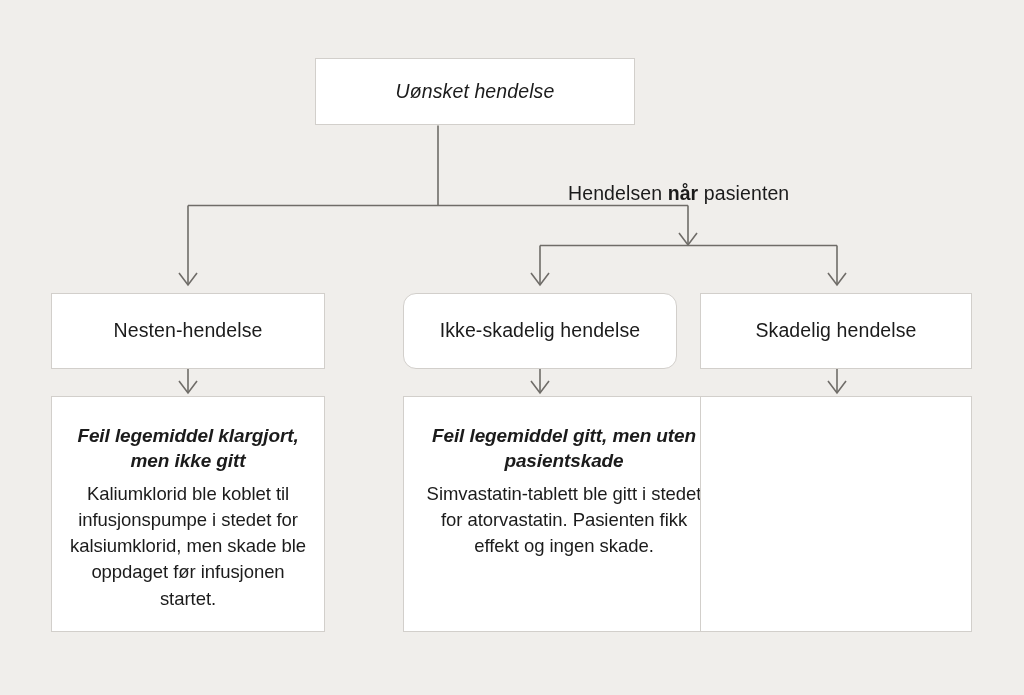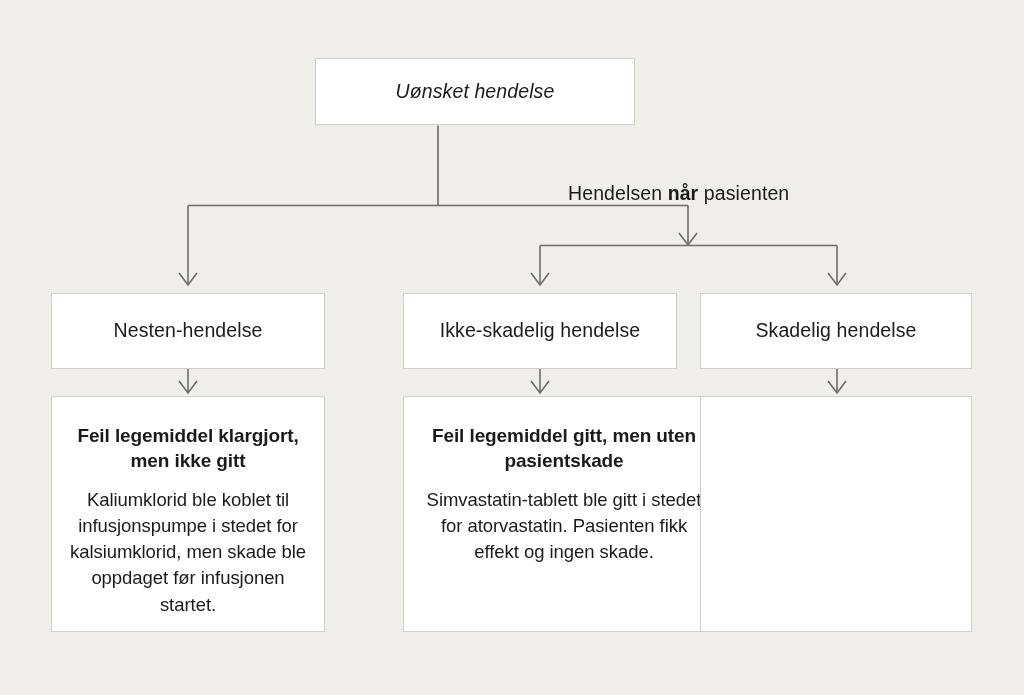--- a/index.html
+++ b/index.html
@@ -44,21 +44,21 @@
     width: 320px;
     height: 67px;
     font-style: italic;
   }
   .node.mid {
     top: 270px;
     height: 76px;
     margin-top: 23px;
   }
   .node.mid-1 { left: 51px;  width: 274px; }
-  .node.mid-2 { left: 403px; width: 274px; }
+  .node.mid-2 { left: 403px; width: 274px; border-radius: 13px; }
   .node.mid-3 { left: 700px; width: 272px; }
 
   .node.leaf {
     top: 396px;
     height: 236px;
     padding: 26px 14px 0 14px;
     justify-content: flex-start;
   }
   .node.leaf-1 { left: 51px;  width: 274px; }
   .node.leaf-2 { left: 403px; width: 322px; align-items: center; }
@@ -68,21 +68,22 @@
     font-size: 19.5px;
     line-height: 1.32;
     font-weight: 400;
     letter-spacing: 0.1px;
   }
   .leaf-heading {
     font-size: 19px;
     font-weight: 700;
     line-height: 1.33;
     letter-spacing: -0.1px;
-    margin-bottom: 13px;
+    margin-bottom: 7px;
+    font-style: italic;
   }
   .leaf-body {
     font-size: 18.5px;
     font-weight: 400;
     line-height: 1.42;
     letter-spacing: -0.05px;
   }
   .branch-label {
     position: absolute;
     font-size: 19.5px;

